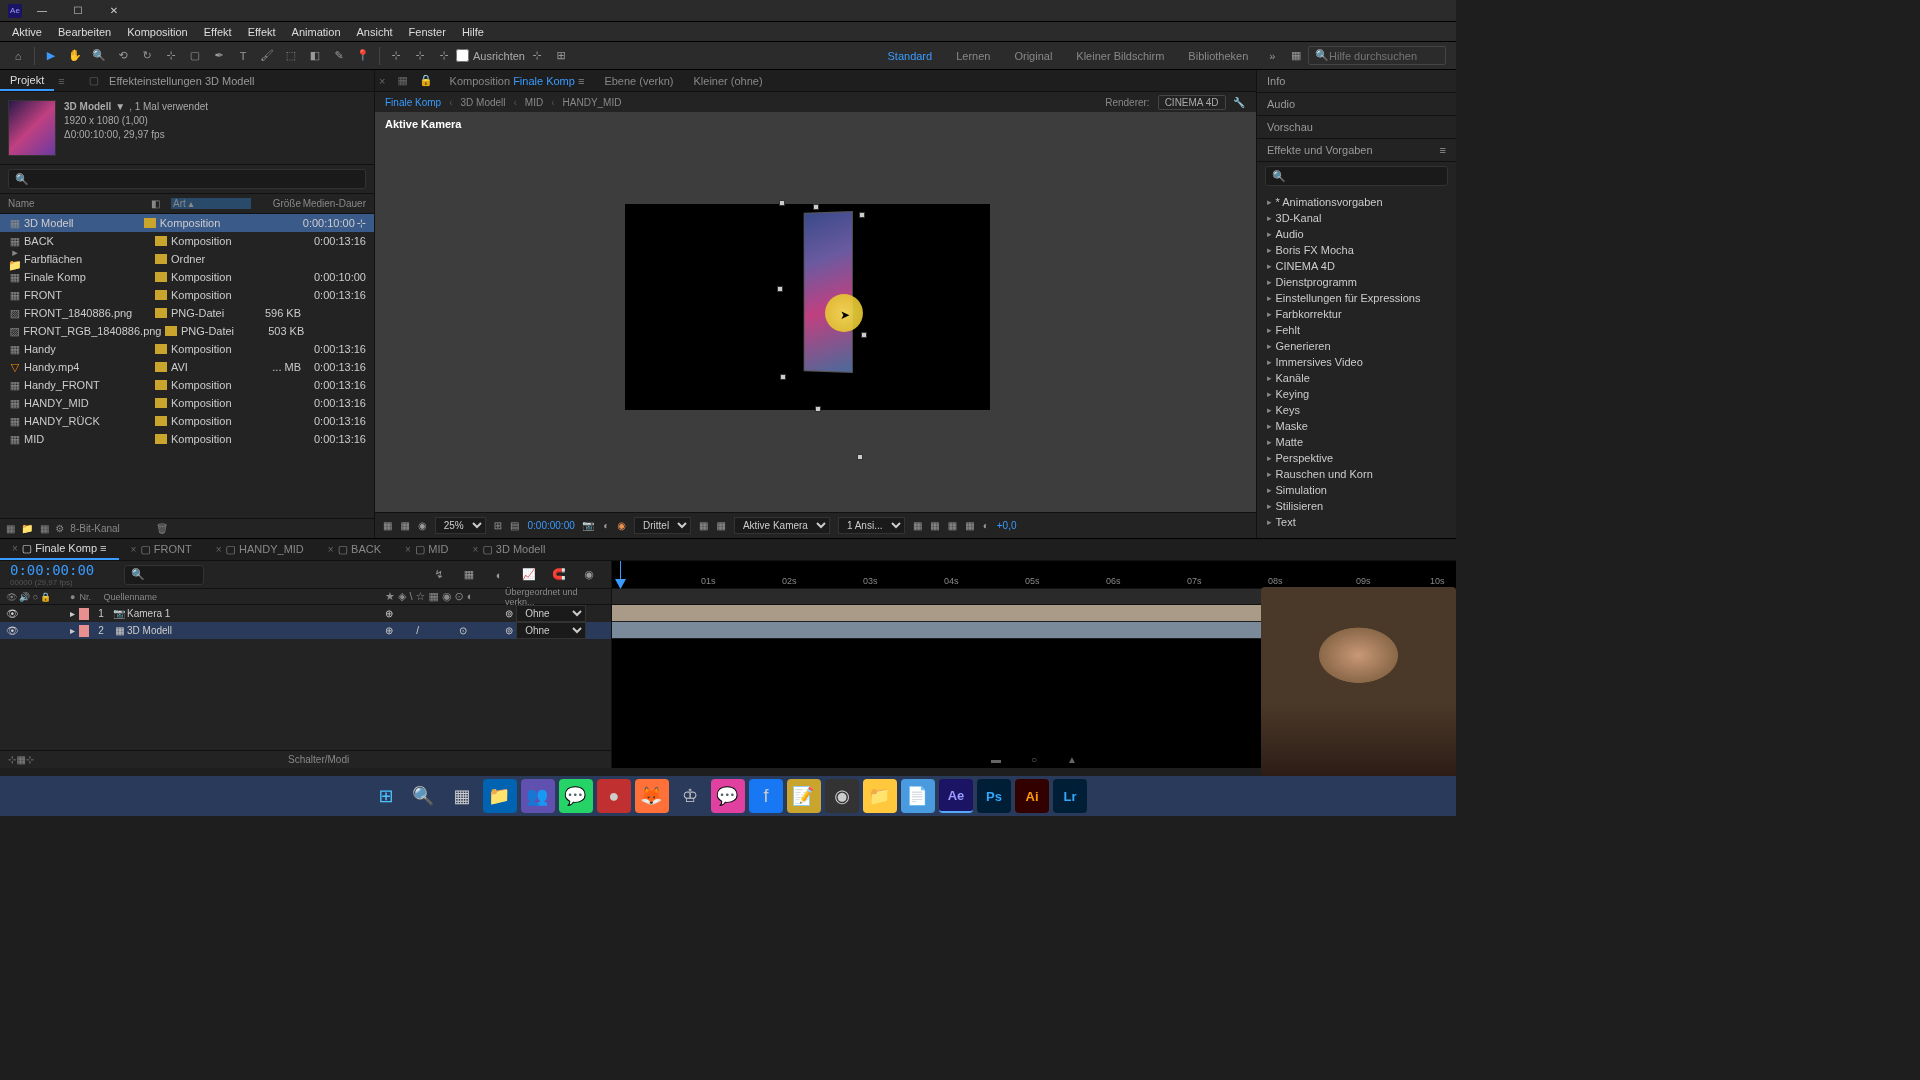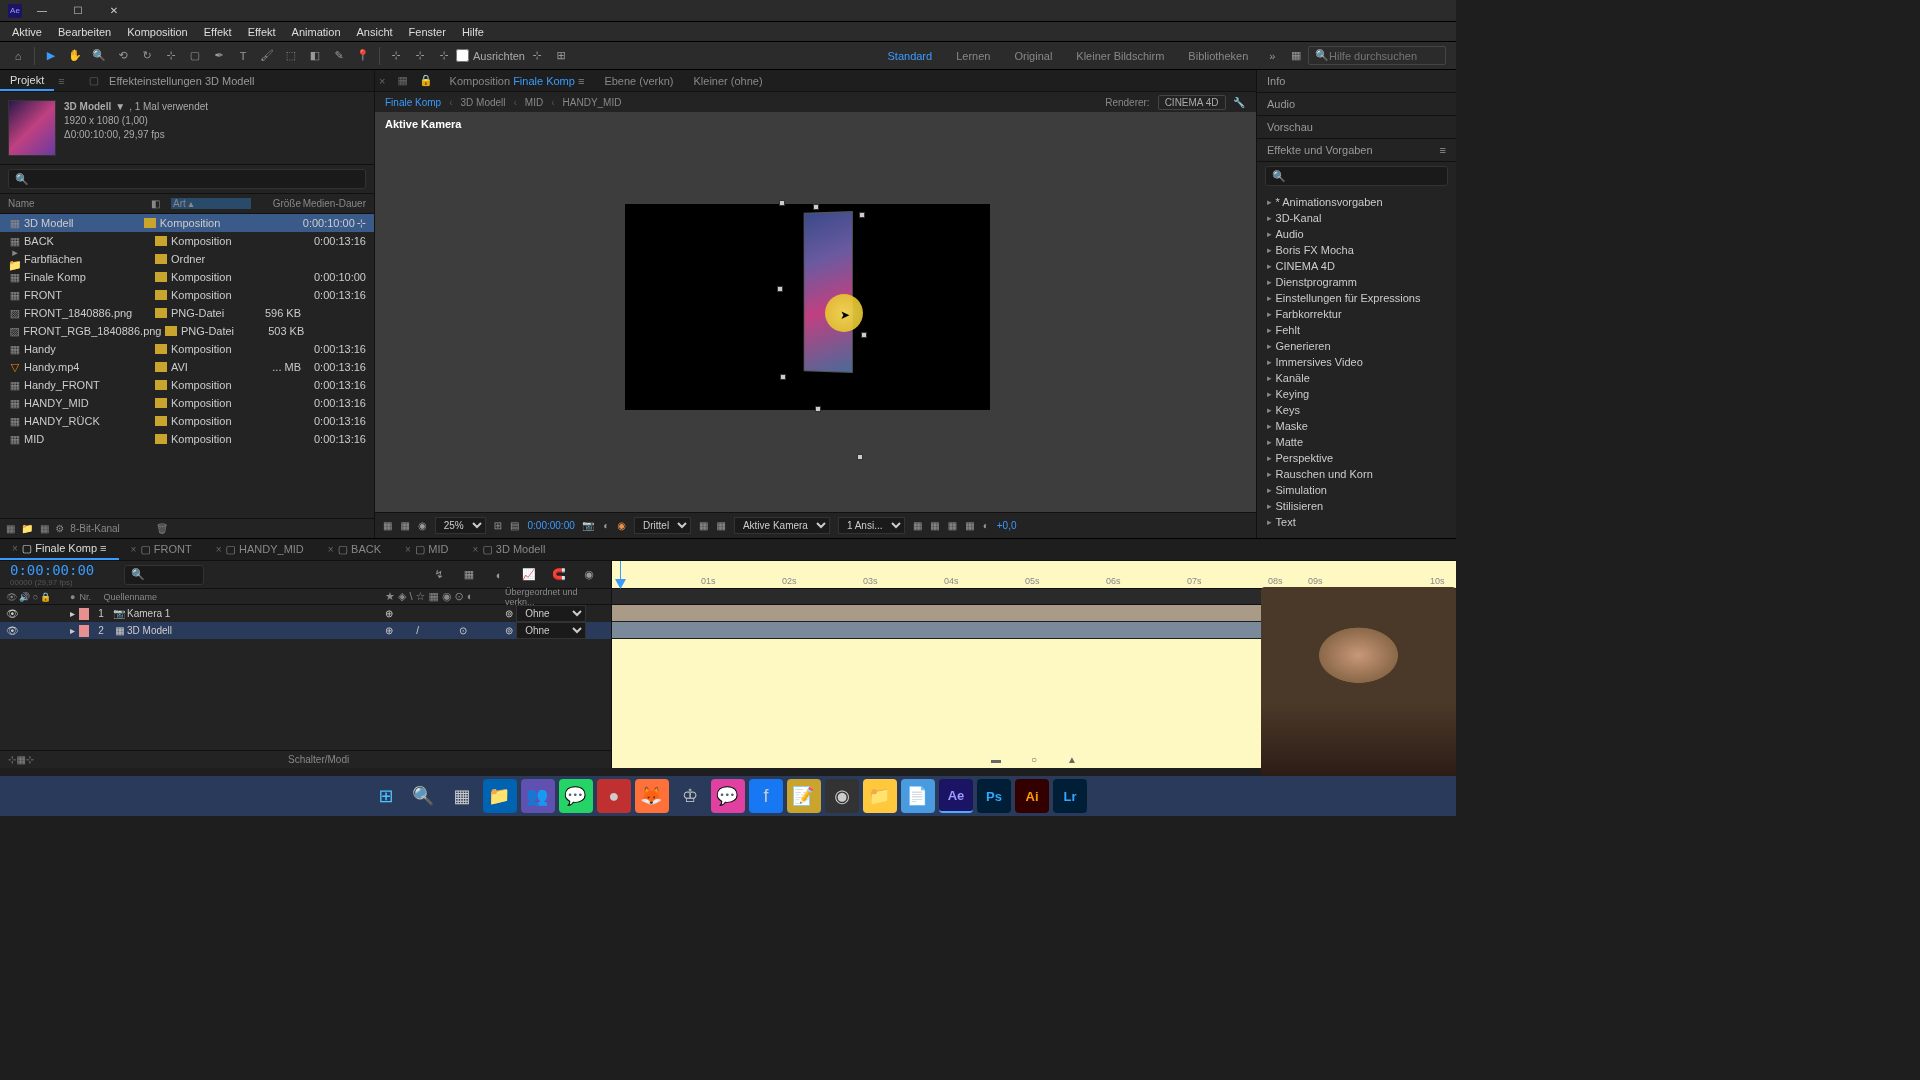--- a/index.html
+++ b/index.html
@@ -79,21 +79,21 @@
 .tl-headers{height:16px;display:flex;align-items:center;font-size:9px;color:#888;border-bottom:1px solid #111;padding:0 6px}
 .tl-col-switches{width:60px;display:flex;gap:2px}
 .tl-col-nr{width:24px}
 .tl-col-name{flex:1}
 .tl-col-modes{width:120px}
 .tl-col-parent{width:100px}
 .tl-layer-row{height:17px;display:flex;align-items:center;font-size:10px;color:#ccc;padding:0 6px}
 .tl-layer-row.selected{background:#2a3a5a}
 .layer-color{width:10px;height:12px;background:#e89090}
 .layer-icon{width:14px;text-align:center}
-.tl-right{flex:1;position:relative;background:#fef9c3}
+.tl-right{flex:1;position:relative;background:#000000}
 .time-ruler{height:28px;border-bottom:1px solid #111;display:flex;align-items:flex-end;position:relative;padding-bottom:2px}
 .time-tick{font-size:9px;color:#888;position:absolute;bottom:2px}
 .playhead{position:absolute;top:0;bottom:0;width:1px;background:#3a9bff;left:8px}
 .playhead-head{position:absolute;top:18px;left:-5px;width:11px;height:10px;background:#3a9bff;clip-path:polygon(0 0,100% 0,50% 100%)}
 .layer-bars{position:relative}
 .layer-bar{height:17px;background:#aa9a88;margin:0;border-bottom:1px solid #1e1e1e}
 .layer-bar.selected{background:#7a8a9a}
 .tl-footer{height:18px;border-top:1px solid #111;display:flex;align-items:center;padding:0 8px;font-size:10px;color:#888}
 .taskbar{position:absolute;bottom:0;left:0;right:0;height:40px;background:#2a3a5a;display:flex;align-items:center;justify-content:center;gap:4px}
 .taskbar-icon{width:34px;height:34px;border-radius:4px;display:flex;align-items:center;justify-content:center;font-size:18px;cursor:pointer}
@@ -497,21 +497,21 @@
             <div class="playhead-head"></div>
           </div>
       <div class="time-tick" style="left: 89px;">01s</div>
           <div class="time-tick" style="left: 170px;">02s</div>
           <div class="time-tick" style="left: 251px;">03s</div>
           <div class="time-tick" style="left: 332px;">04s</div>
           <div class="time-tick" style="left: 413px;">05s</div>
           <div class="time-tick" style="left: 494px;">06s</div>
           <div class="time-tick" style="left: 575px;">07s</div>
           <div class="time-tick" style="left: 656px; text-align: center;">08s</div>
-          <div class="time-tick" style="left: 696px; margin-top: 17px;">09s</div>
+          <div class="time-tick" style="left: 744px; margin-top: 17px;">09s</div>
           <div class="time-tick" style="left: 818px;">10s</div>
         </div>
       <div style="height:16px;border-bottom:1px solid #111;background:#2a2a2a"></div>
       <div class="layer-bars">
         <div class="layer-bar"></div>
         <div class="layer-bar selected"></div>
       </div>
       <div style="position:absolute;bottom:2px;left:0;right:0;height:14px;display:flex;align-items:center;justify-content:center;gap:30px;font-size:10px;color:#666">
         <span>▬</span>
         <span>○</span>

